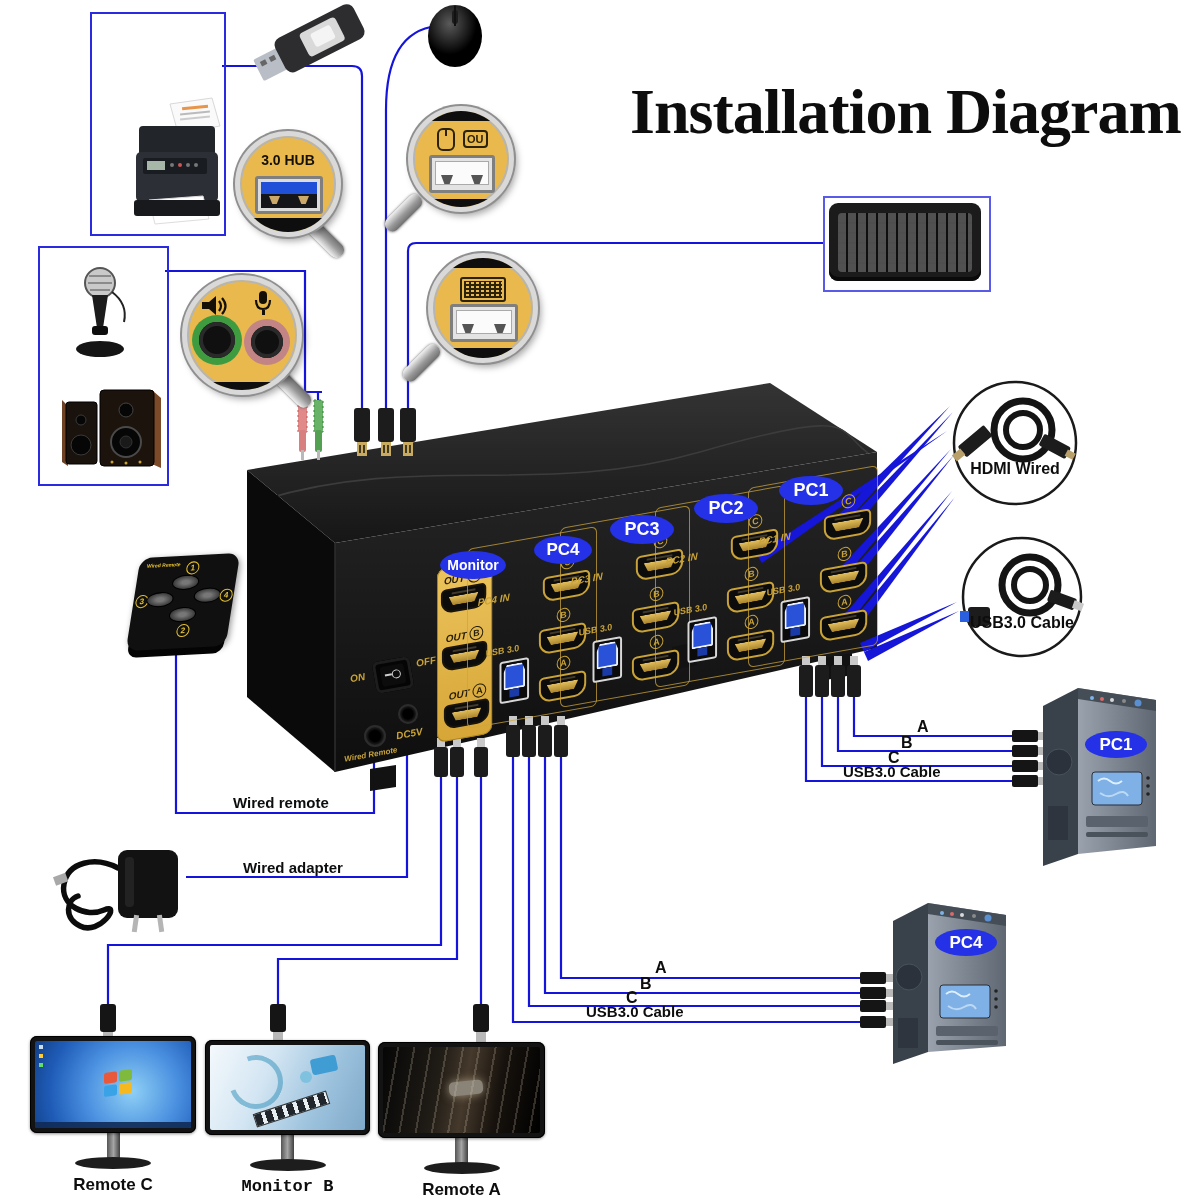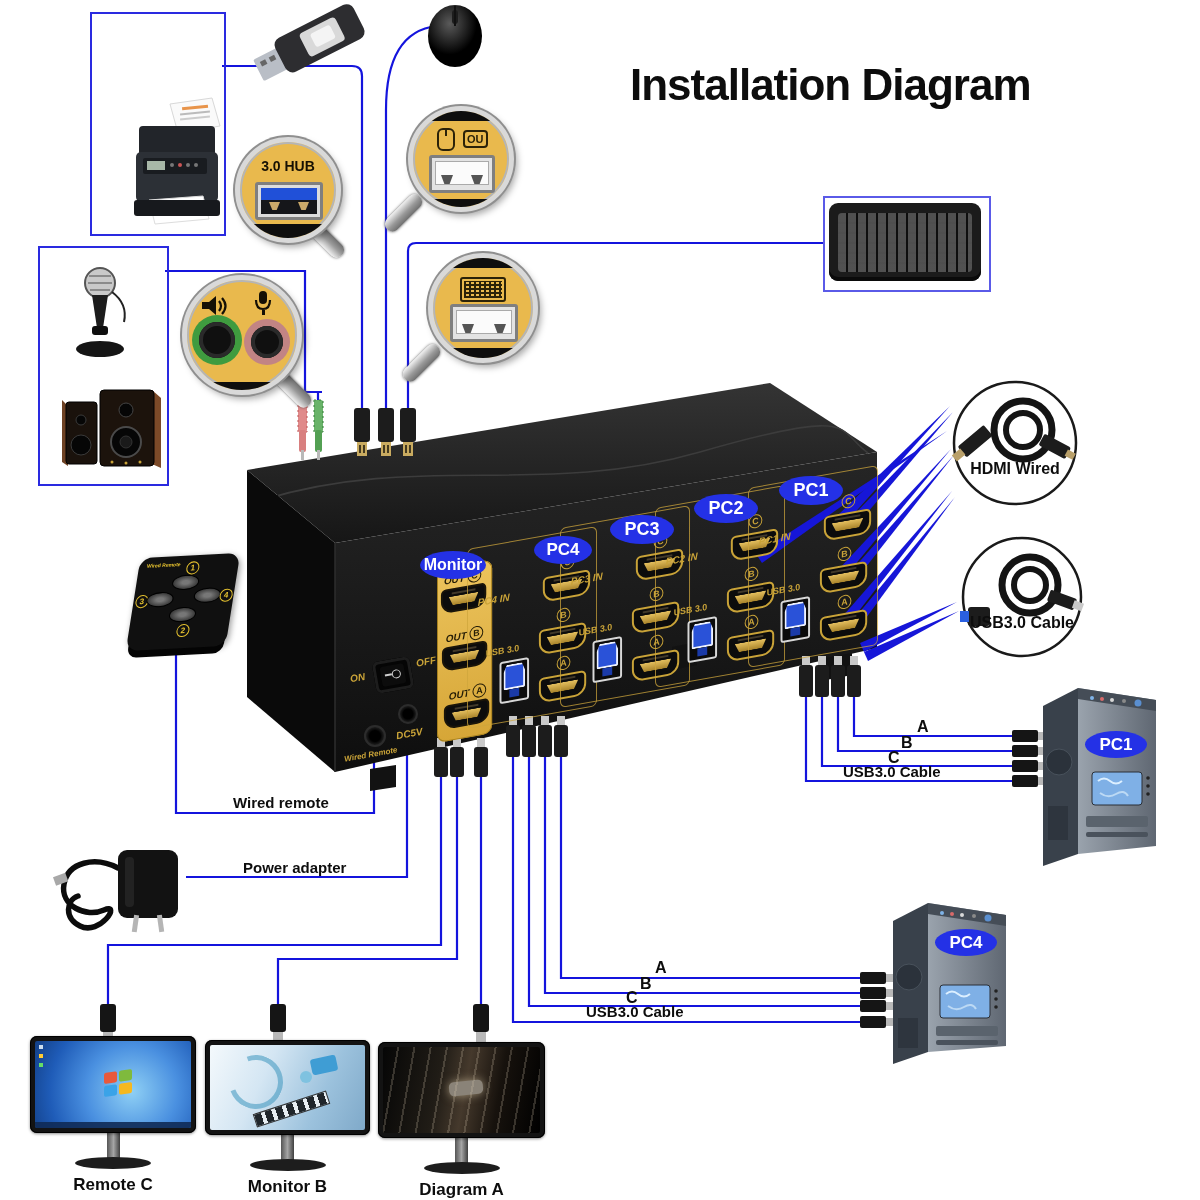--- a/index.html
+++ b/index.html
@@ -429,24 +429,24 @@
 </svg>
 
 <div class="bluebox" style="left:90px;top:12px;width:132px;height:220px;"></div>
 <div class="bluebox" style="left:38px;top:246px;width:127px;height:236px;"></div>
 <div class="bluebox" style="left:823px;top:196px;width:164px;height:92px;border-color:#5a5ae8;"></div>
 
 <div class="kb">
     <div class="keys"></div>
   </div>
 
-<div class="cap" style="left:630px;top:60px;font-size:44px;letter-spacing:-1px;">Installation Diagram</div>
+<div class="cap" style="left:630px;top:75px;font-size:64px;letter-spacing:-1px;font-family:Liberation Serif, serif;">Installation Diagram</div>
 
 <div class="handle" style="left:318px;top:216px;transform:rotate(-45deg);"></div>
-<div class="mag" style="left:235px;top:137px;width:96px;height:96px;">
+<div class="mag" style="left:235px;top:131px;width:96px;height:96px;">
   <div class="band" style="bottom:-6px;height:20px;"></div>
   <div class="cap center" style="left:0;width:96px;top:16px;font-size:14px;color:#161003;">3.0 HUB</div>
   <div class="usb3a" style="left:15px;top:40px;width:62px;height:32px;">
     <div class="blue"></div>
       <div class="pins">
         <div class="p1"></div>
         <div class="p2"></div>
       </div>
   </div>
 </div>
@@ -570,39 +570,39 @@
   <div class="pbadge" style="left:94px;top:23px;">C</div>
   <div class="hdmi" style="left:76px;top:41px;"></div>
   <div class="pbadge" style="left:90px;top:75px;">B</div>
   <div class="hdmi" style="left:72px;top:93px;"></div>
   <div class="pbadge" style="left:90px;top:123px;">A</div>
   <div class="hdmi" style="left:72px;top:141px;"></div>
   <div class="gi" style="left:18px;top:102px;font-size:9px;font-style:normal;">USB 3.0</div>
   <div class="usb3" style="left:32px;top:118px;"></div>
 </div>
 
-<div class="oval" style="left:420px;top:551px;width:66px;height:28px;font-size:16px;">Monitor</div>
+<div class="oval" style="left:440px;top:551px;width:66px;height:28px;font-size:14px;">Monitor</div>
 <div class="oval" style="left:534px;top:536px;width:58px;height:28px;font-size:17px;">PC4</div>
 <div class="oval" style="left:610px;top:515px;width:64px;height:29px;font-size:18px;">PC3</div>
 <div class="oval" style="left:694px;top:494px;width:64px;height:29px;font-size:18px;">PC2</div>
 <div class="oval" style="left:779px;top:476px;width:64px;height:29px;font-size:18px;">PC1</div>
 
 <div class="remote">
   <div class="rlabel">Wired Remote</div>
   <div class="rnum" style="left:48px;top:6px;">1</div>
   <div class="rbtn" style="left:36px;top:19px;"></div>
   <div class="rnum" style="left:2px;top:37px;">3</div>
   <div class="rbtn" style="left:13px;top:35px;"></div>
   <div class="rbtn" style="left:60px;top:33px;"></div>
   <div class="rnum" style="left:86px;top:35px;">4</div>
   <div class="rbtn" style="left:38px;top:51px;"></div>
   <div class="rnum" style="left:48px;top:68px;">2</div>
 </div>
 <div class="cap" style="left:233px;top:794px;font-size:15px;">Wired remote</div>
-<div class="cap" style="left:243px;top:859px;font-size:15px;">Power adapter</div>
+<div class="cap" style="left:243px;top:859px;font-size:15px;">Wired adapter</div>
 
 <div class="cap" style="left:917px;top:718px;font-size:16px;">A</div>
 <div class="cap" style="left:901px;top:734px;font-size:16px;">B</div>
 <div class="cap" style="left:888px;top:749px;font-size:16px;">C</div>
 <div class="cap" style="left:843px;top:763px;font-size:15px;">USB3.0 Cable</div>
 <div class="cap" style="left:655px;top:959px;font-size:16px;">A</div>
 <div class="cap" style="left:640px;top:975px;font-size:16px;">B</div>
 <div class="cap" style="left:626px;top:989px;font-size:16px;">C</div>
 <div class="cap" style="left:586px;top:1003px;font-size:15px;">USB3.0 Cable</div>
 
@@ -621,35 +621,35 @@
       <div class="taskbar"></div>
       <div style="position:absolute;left:4px;top:4px;width:4px;height:4px;background:#cde;"></div>
       <div style="position:absolute;left:4px;top:13px;width:4px;height:4px;background:#fc3;"></div>
       <div style="position:absolute;left:4px;top:22px;width:4px;height:4px;background:#6d6;"></div>
     </div>
   </div>
   <div class="mneck"></div>
     <div class="mbase"></div>
   <div class="mlabel">Remote C</div>
 </div>
-<div class="monitor" style="left:205px;top:1040px;width:165px;">
+<div class="monitor" style="left:205px;top:1040px;width:165px;font-family:Liberation Mono, monospace;">
   <div class="mscreen" style="height:85px;">
     <div class="minner scrB">
       <div class="swirl"></div>
         <div class="film"></div>
       <div style="position:absolute;right:18%;top:14%;width:26px;height:16px;background:#3f9dd4;border-radius:3px;transform:rotate(-12deg);"></div>
       <div style="position:absolute;right:34%;top:30%;width:12px;height:12px;background:#7fc2e0;border-radius:50%;"></div>
     </div>
   </div>
   <div class="mneck"></div>
     <div class="mbase"></div>
   <div class="mlabel">Monitor B</div>
 </div>
 <div class="monitor" style="left:378px;top:1042px;width:167px;">
   <div class="mscreen" style="height:86px;">
     <div class="minner scrA">
       <div style="position:absolute;left:42%;top:40%;width:34px;height:14px;background:#8a8378;border-radius:5px;transform:rotate(-6deg);box-shadow:0 0 10px rgba(255,240,200,.5);"></div>
     </div>
   </div>
   <div class="mneck"></div>
     <div class="mbase"></div>
-  <div class="mlabel">Diagram A</div>
+  <div class="mlabel">Remote A</div>
 </div>
 
 </body></html>

